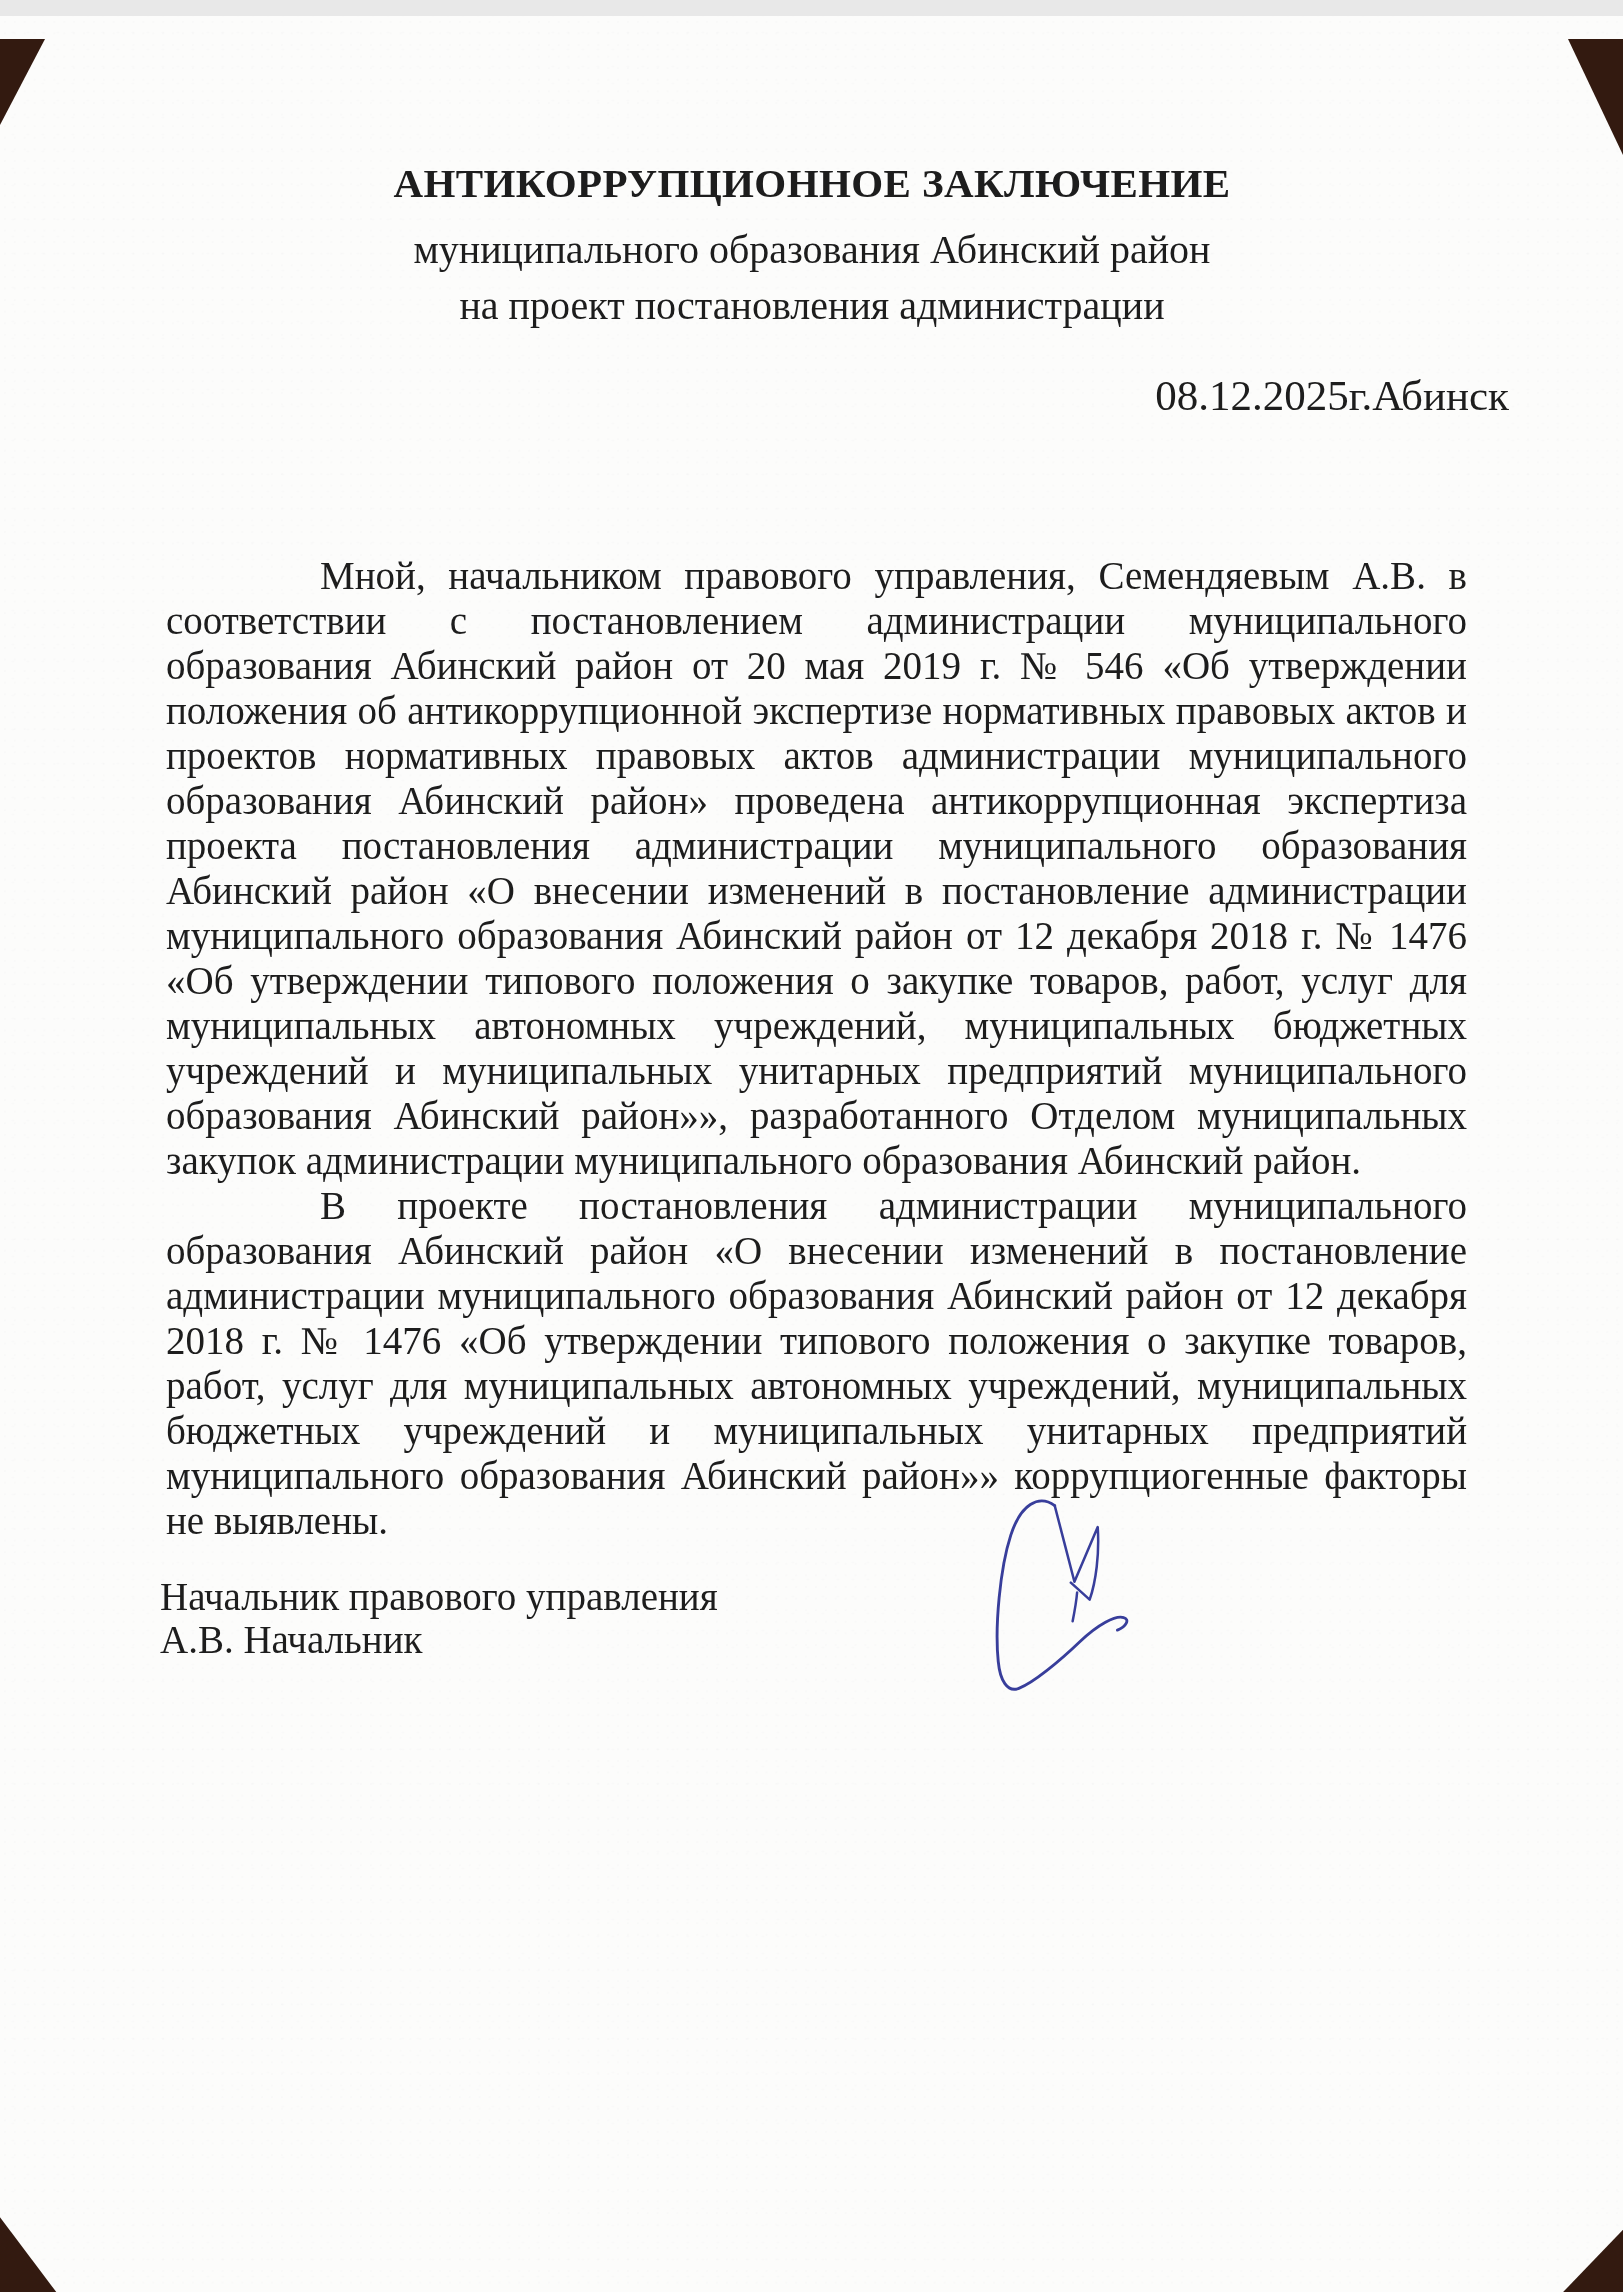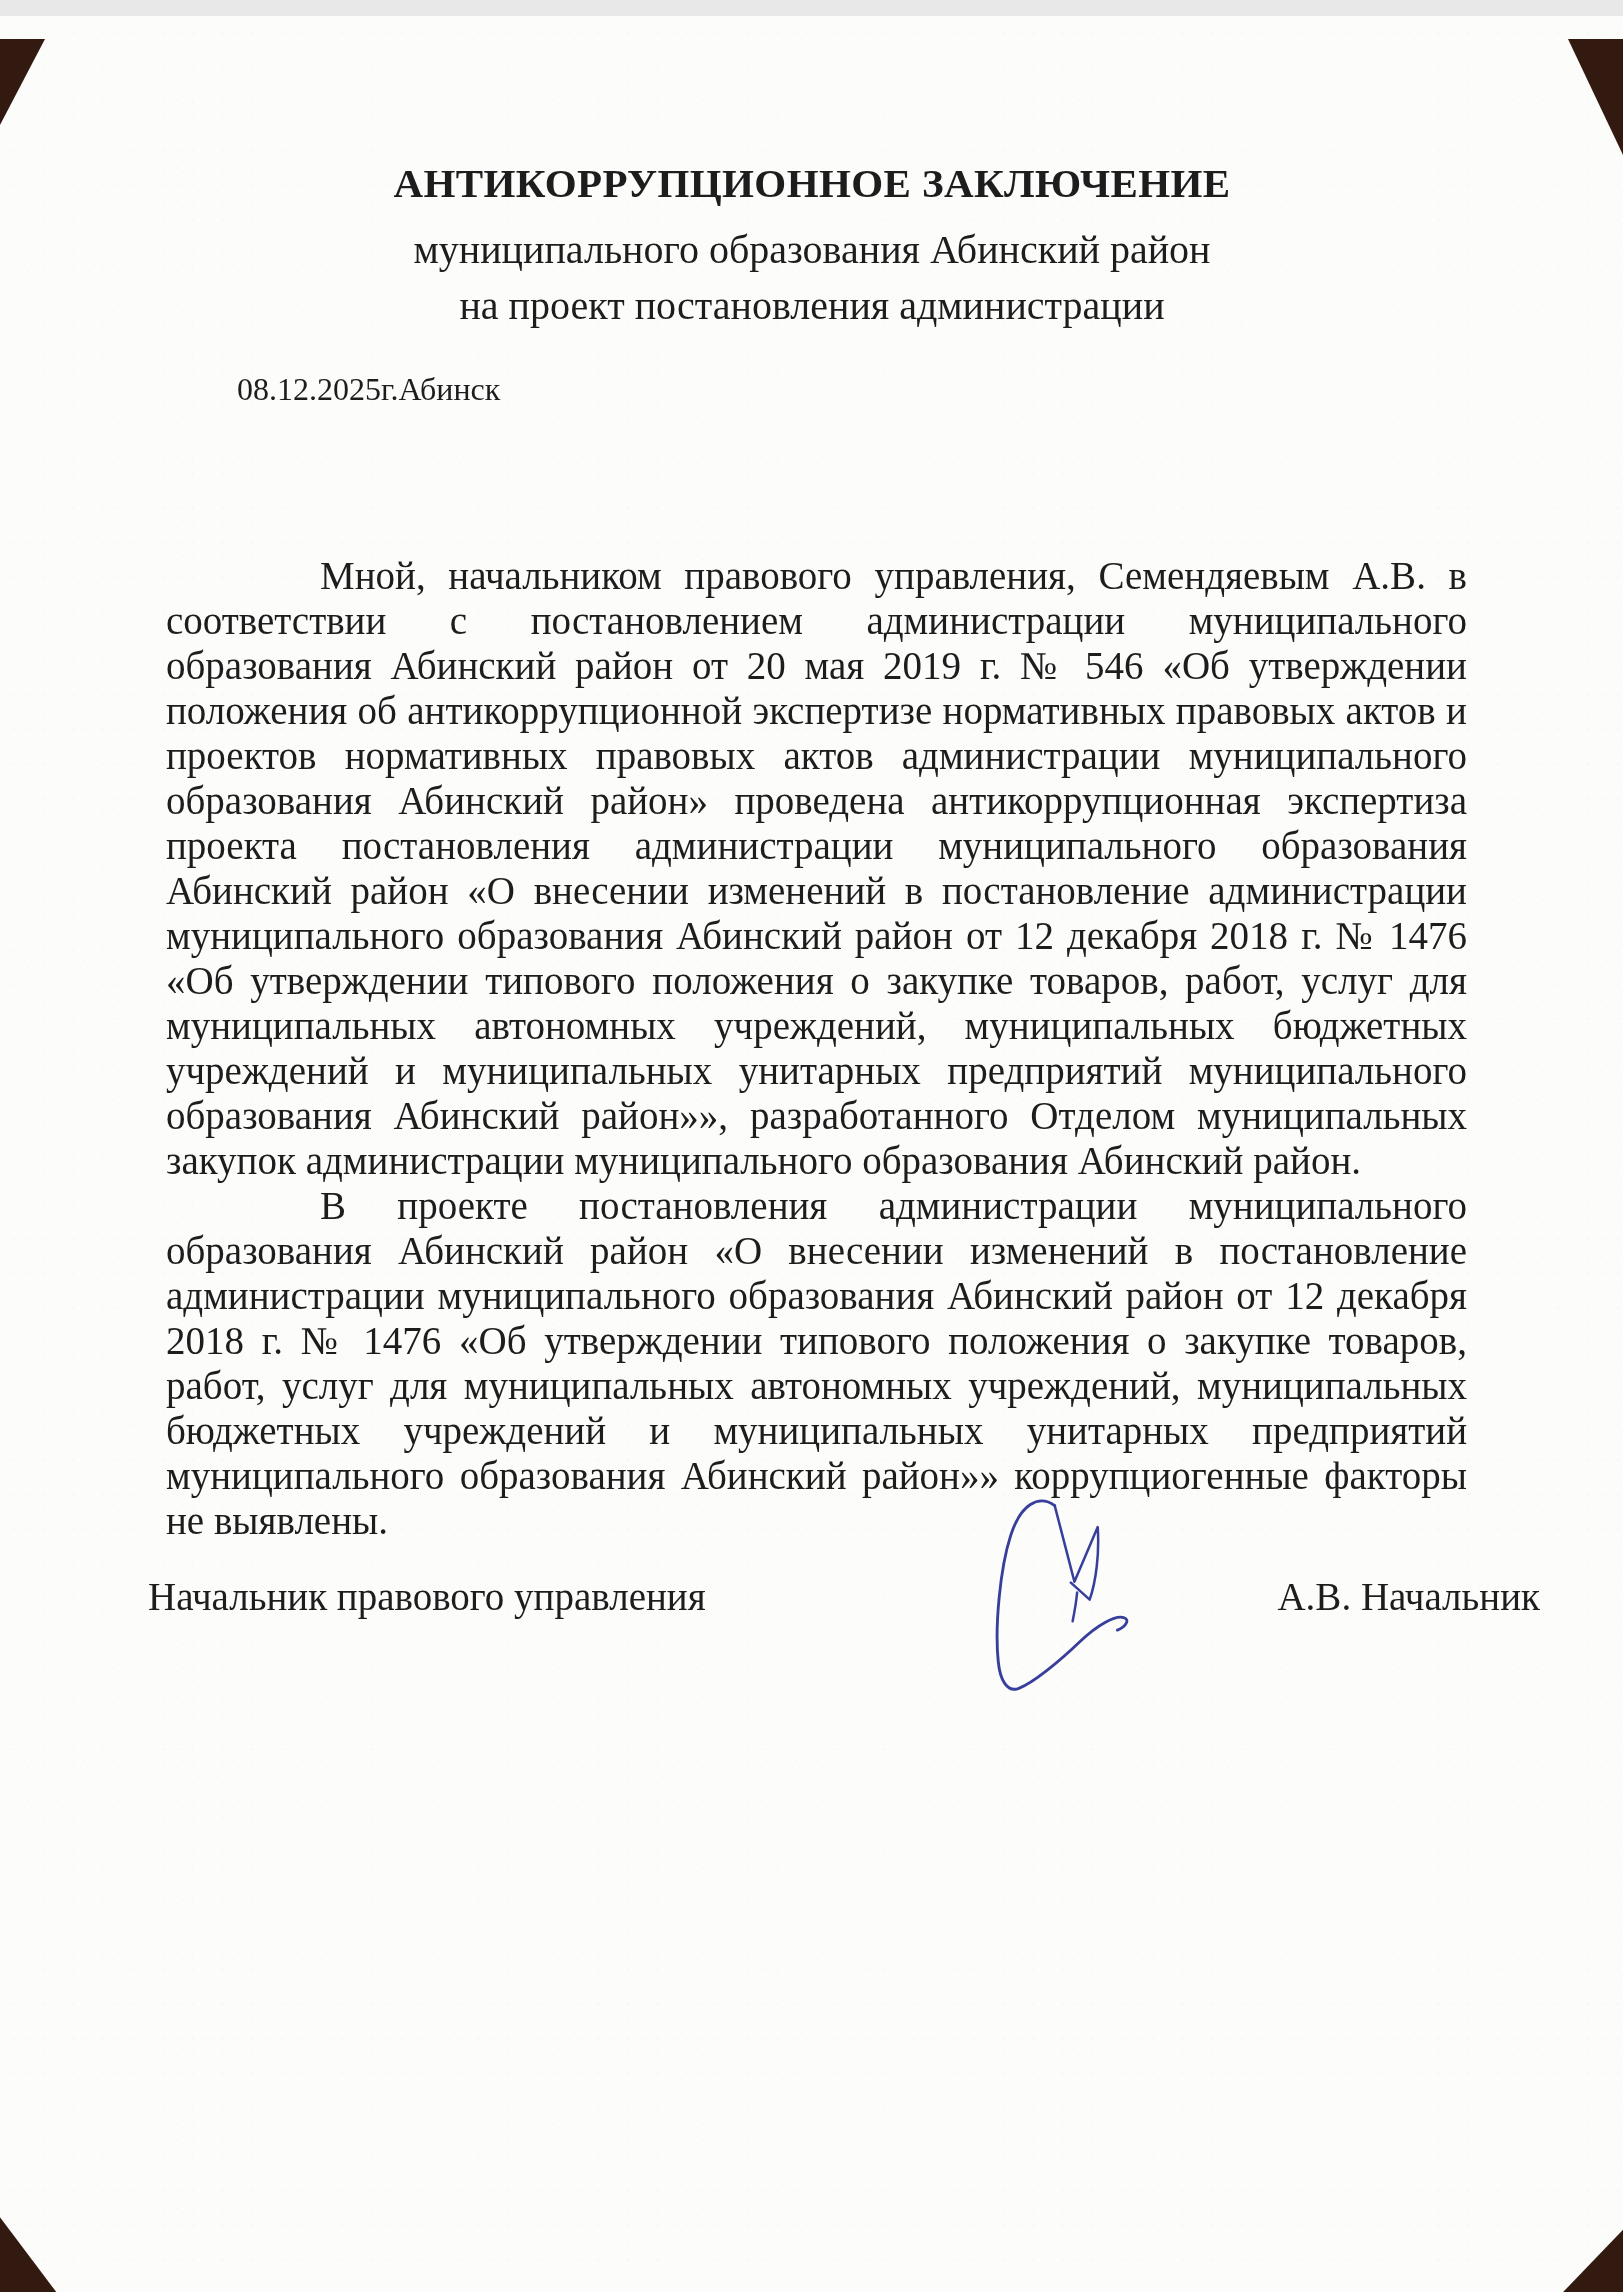--- a/index.html
+++ b/index.html
@@ -56,46 +56,47 @@
     text-align: center;
     font-size: 40px;
     line-height: 56px;
   }
   .date-line {
     position: absolute;
     top: 356px;
     left: 237px;
     right: 115px;
     display: flex;
-    justify-content: flex-start;
-    font-size: 32px;
+    justify-content: flex-end;
+    font-size: 43px;
     line-height: 1.1;
   }
   .body-text {
     position: absolute;
     top: 537px;
     left: 166px;
     width: 1301px;
     font-size: 39px;
     line-height: 45px;
     text-align: justify;
   }
   .body-text p {
     margin: 0;
     text-indent: 154px;
   }
   .signature-row {
     position: absolute;
     top: 1560px;
-    left: 148px;
+    left: 160px;
     right: 84px;
     display: flex;
     justify-content: space-between;
     font-size: 39px;
     line-height: 1.1;
+    flex-direction: column;
   }
   .signature-svg {
     position: absolute;
     left: 940px;
     top: 1433px;
     width: 233px;
     height: 287px;
   }
   .signature-svg path {
     fill: none;

